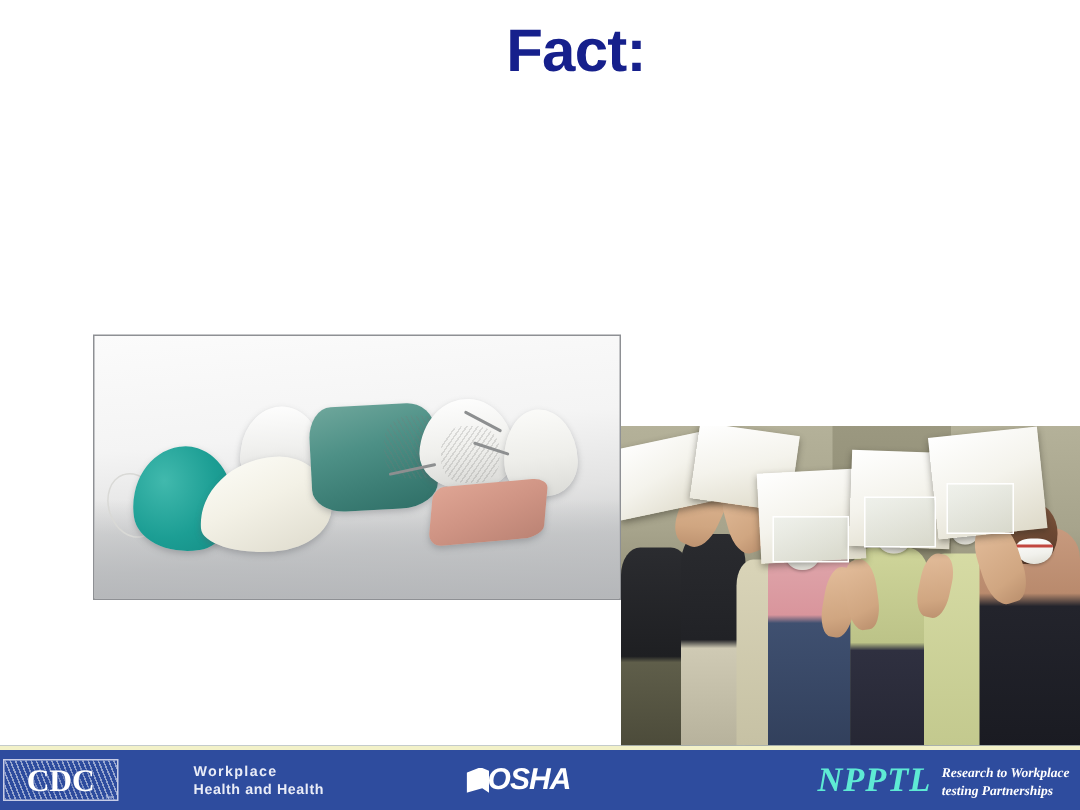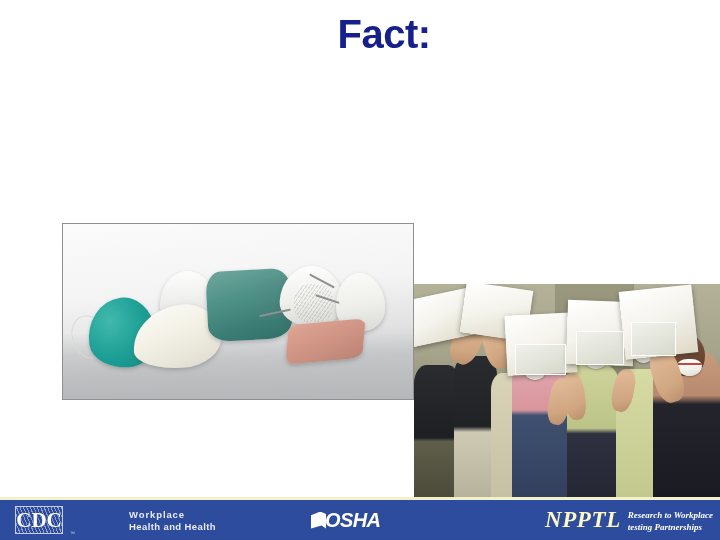--- a/index.html
+++ b/index.html
@@ -295,23 +295,23 @@
     top: 497px;
     width: 720px;
     height: 43px;
     background: #2e4c9e;
     border-top: 3px solid #f2f1c8;
   }
 
   
   #cdc-logo {
     position: absolute;
-    left: 15px;
+    left: 2px;
     top: 6px;
-    width: 48px;
+    width: 77px;
     height: 28px;
     border: 1px solid #c6cce6;
     box-sizing: border-box;
     background:
       repeating-linear-gradient(68deg,
         rgba(255,255,255,0.50) 0 1px,
         rgba(46,76,158,0) 1px 3.2px);
     overflow: hidden;
   }
   #cdc-logo .cdc-letters {
@@ -377,21 +377,21 @@
     left: 545px;
     top: 7px;
     display: flex;
     align-items: center;
   }
   #npptl-text {
     font-family: "Liberation Serif", serif;
     font-size: 23px;
     font-weight: bold;
     font-style: italic;
-    color: #fef9c3;
+    color: #5eead4;
     letter-spacing: 0.6px;
   }
   #npptl-tagline {
     margin-left: 7px;
     font-family: "Liberation Serif", serif;
     font-size: 9px;
     font-weight: bold;
     font-style: italic;
     color: #ffffff;
     line-height: 1.25;

